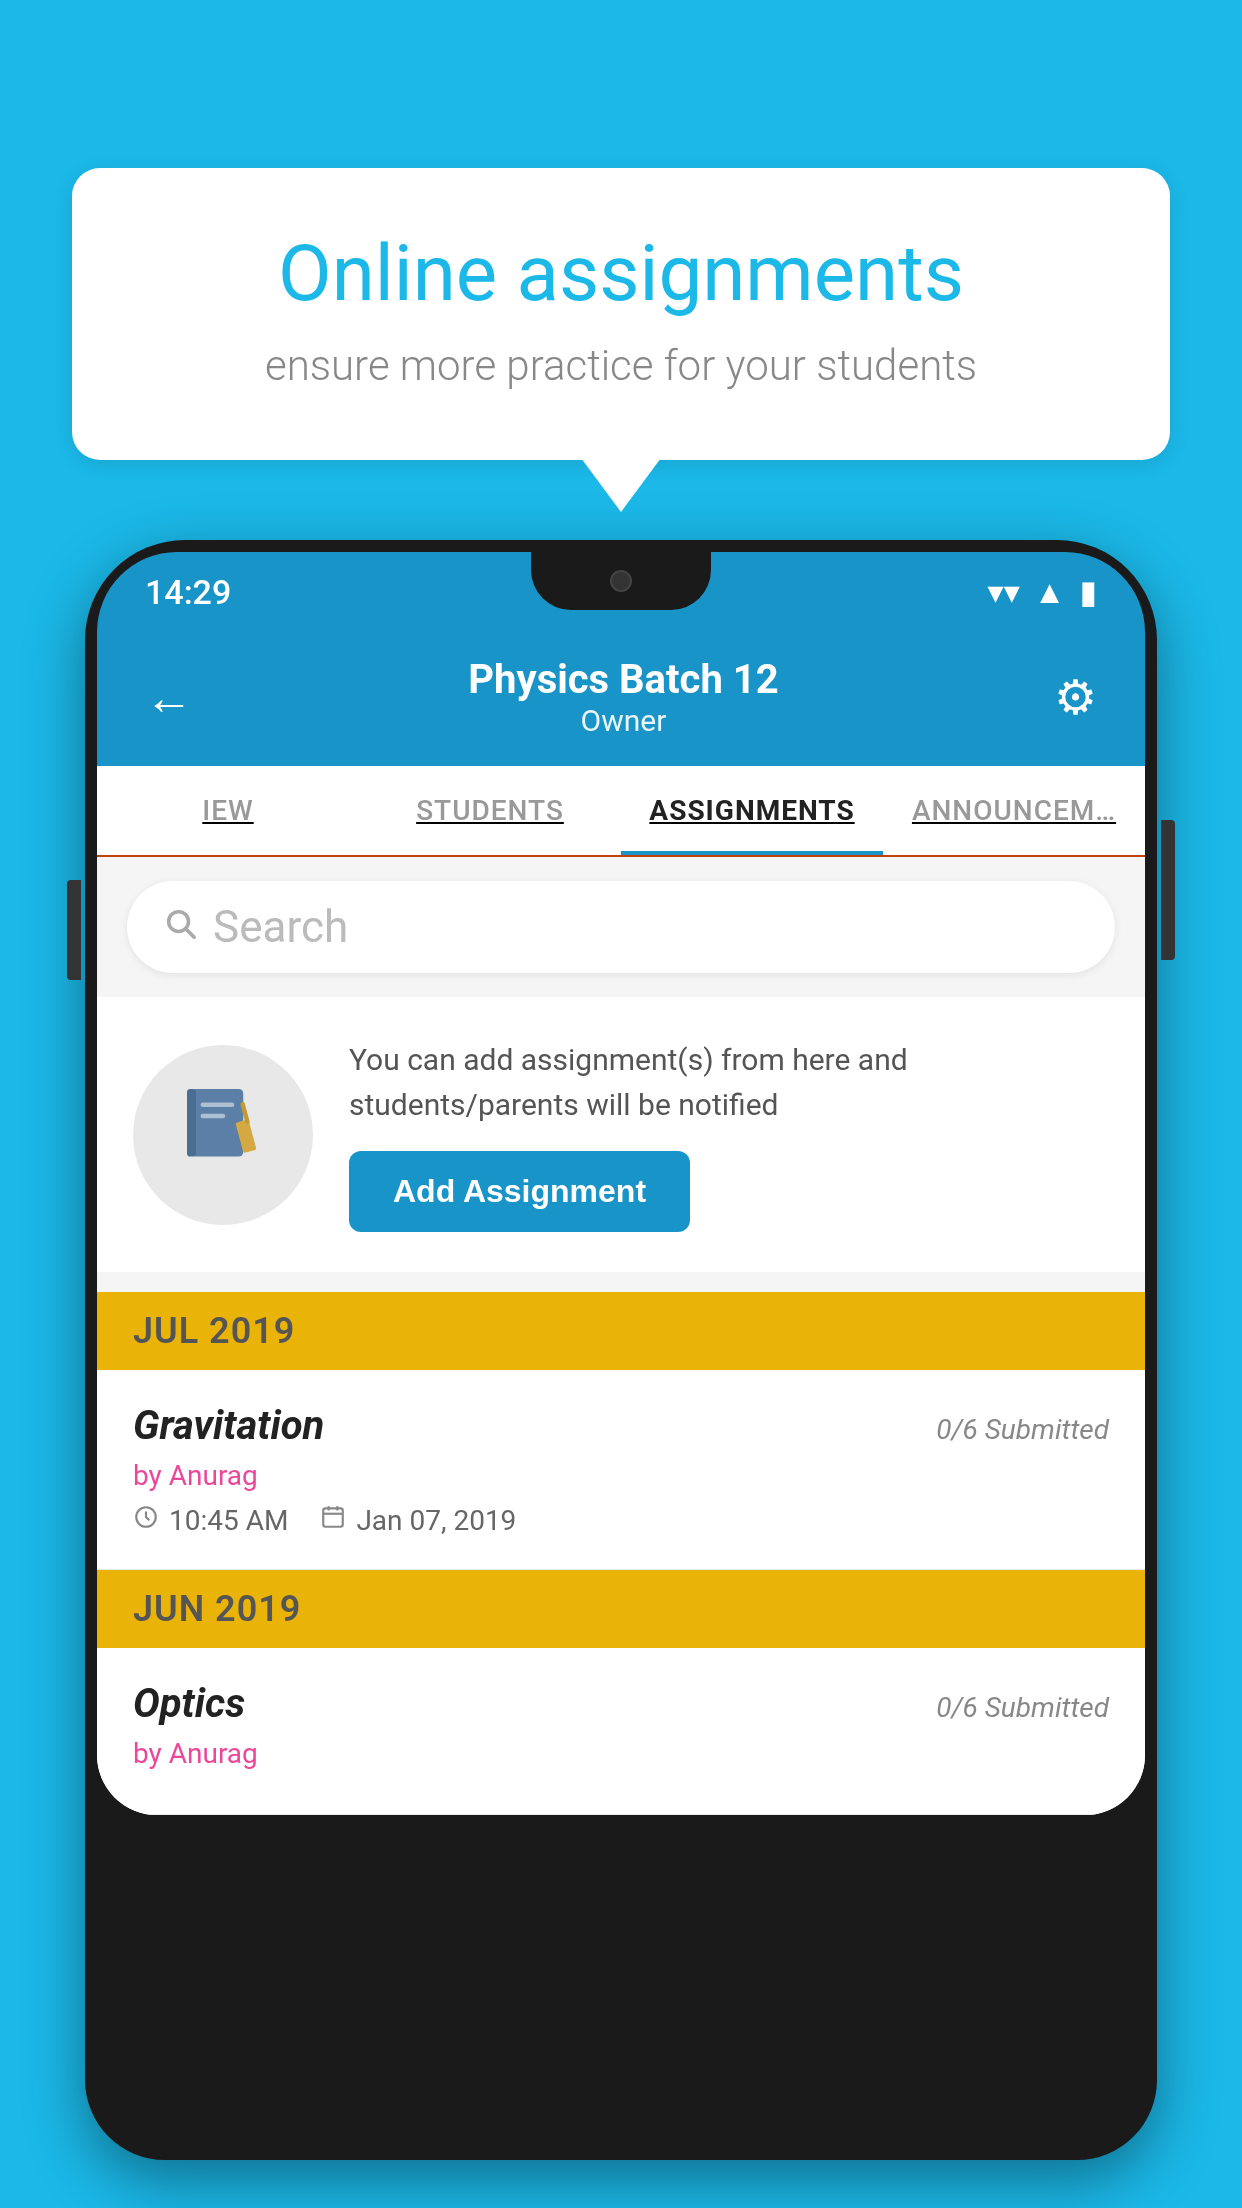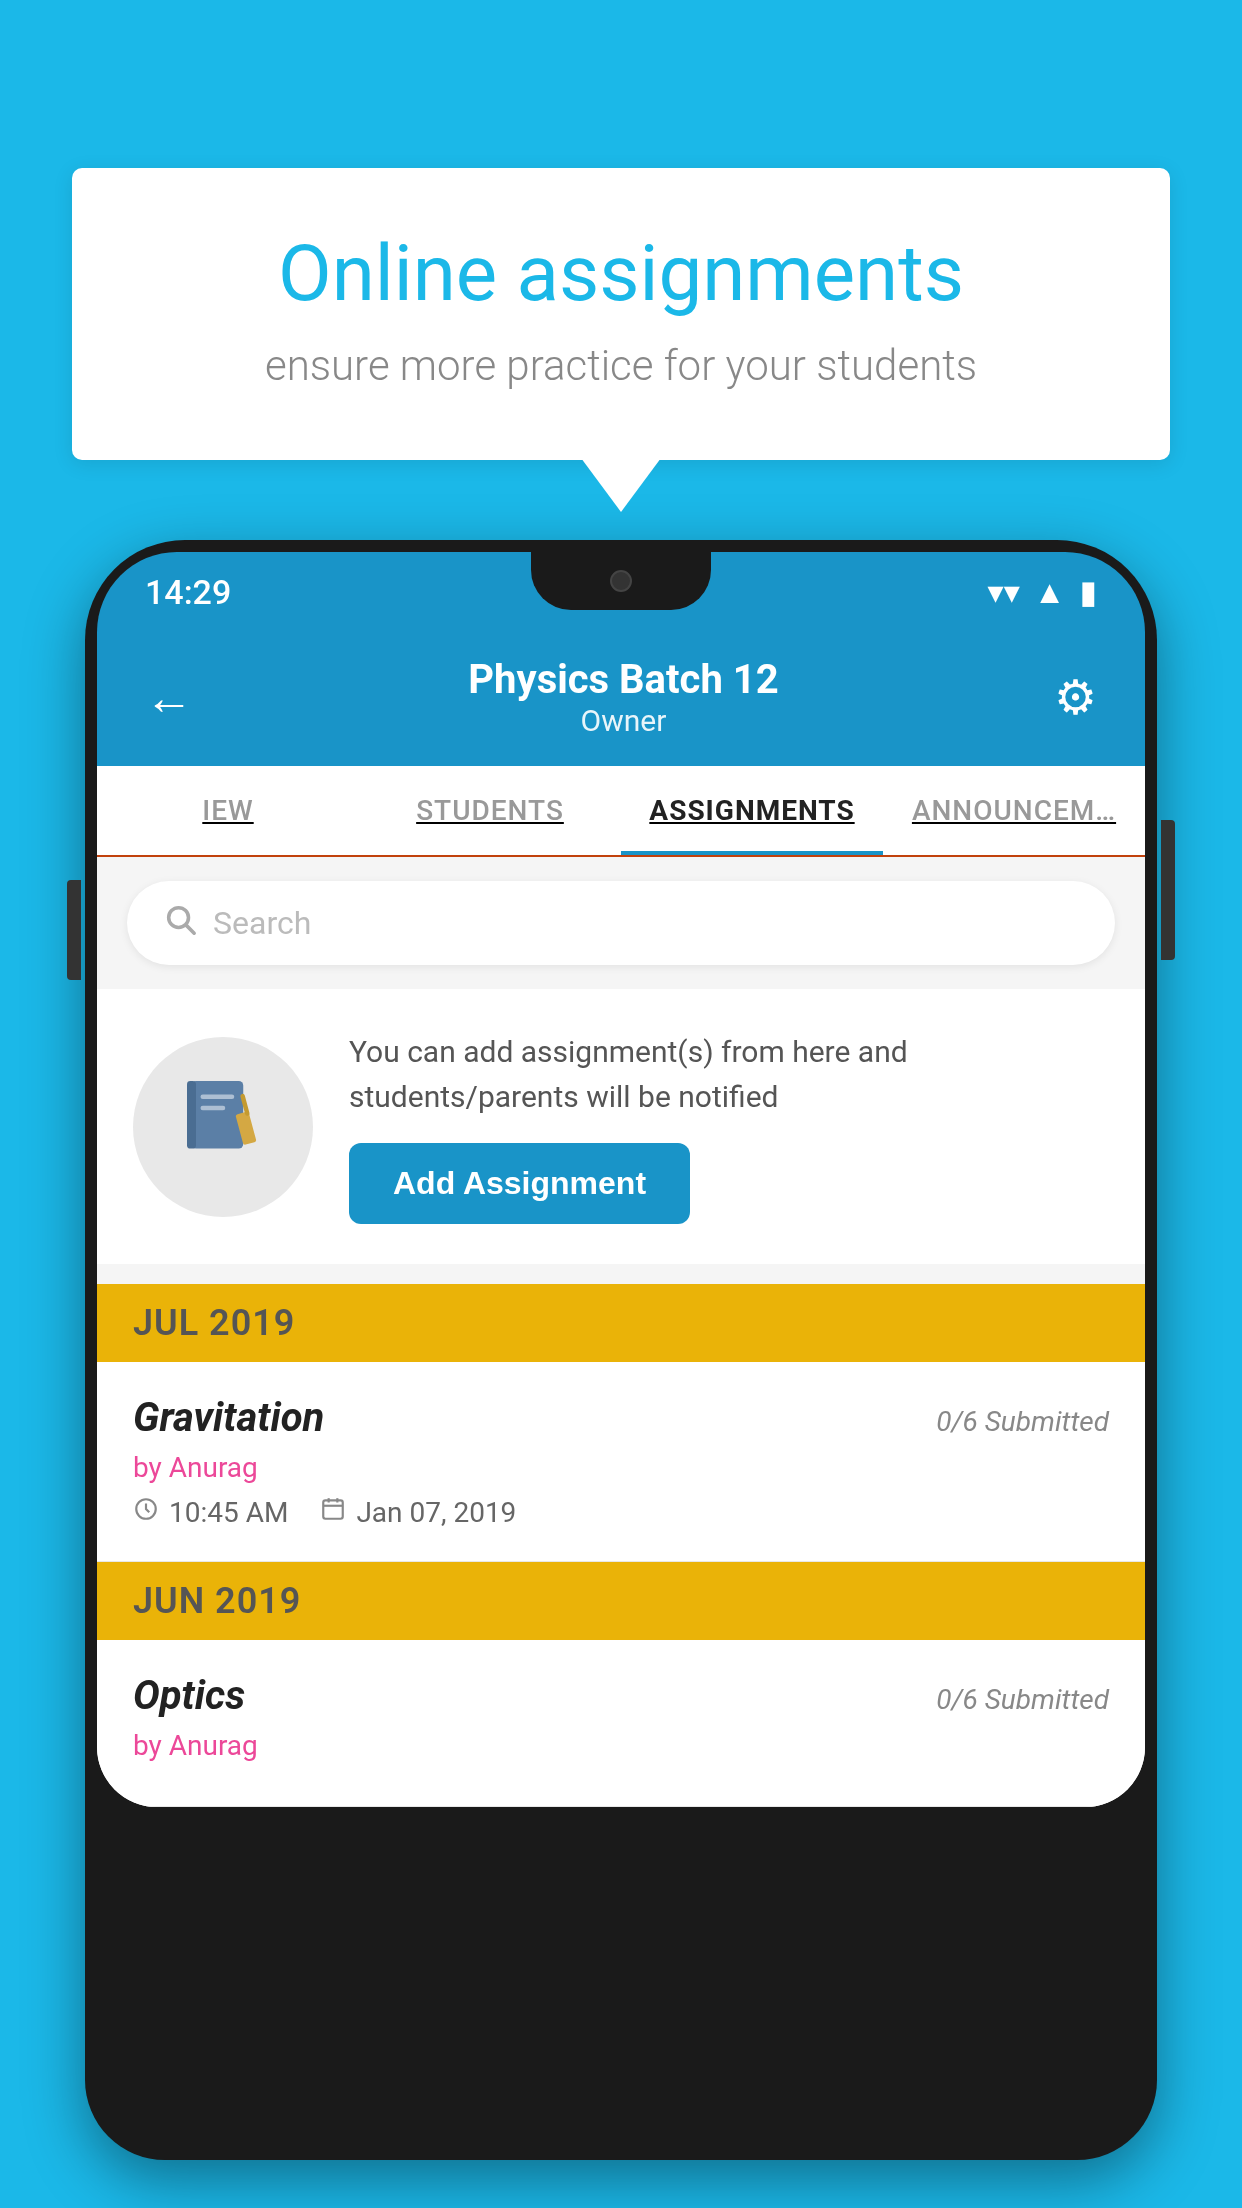--- a/index.html
+++ b/index.html
@@ -16,21 +16,21 @@
     .speech-bubble-container {
       position: absolute;
       top: 168px;
       left: 72px;
       right: 72px;
       z-index: 10;
     }
 
     .speech-bubble {
       background: white;
-      border-radius: 10px;
+      border-radius: 28px;
       padding: 60px 80px 70px;
       position: relative;
       box-shadow: 0 4px 20px rgba(0,0,0,0.1);
     }
 
     .speech-bubble::after {
       content: '';
       position: absolute;
       bottom: -52px;
       left: 50%;
@@ -217,21 +217,21 @@
       box-shadow: 0 2px 8px rgba(0,0,0,0.08);
     }
 
     .search-icon-svg {
       color: #aaa;
       font-size: 38px;
       margin-right: 16px;
     }
 
     .search-text {
-      font-size: 32px;
+      font-size: 44px;
       color: #bbb;
     }
 
     
     .promo-block {
       background: white;
       margin: 0 0 20px;
       padding: 40px 36px;
       display: flex;
       align-items: center;

